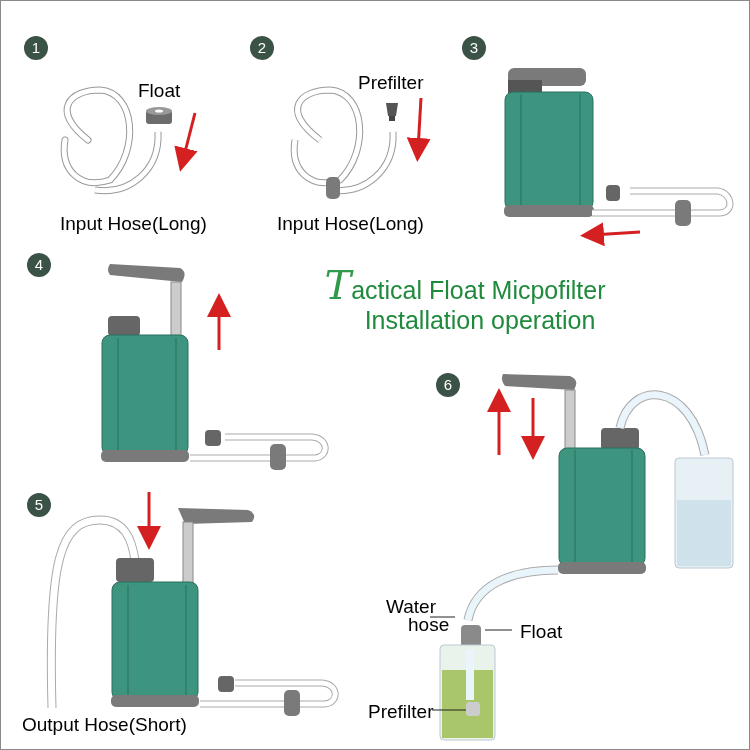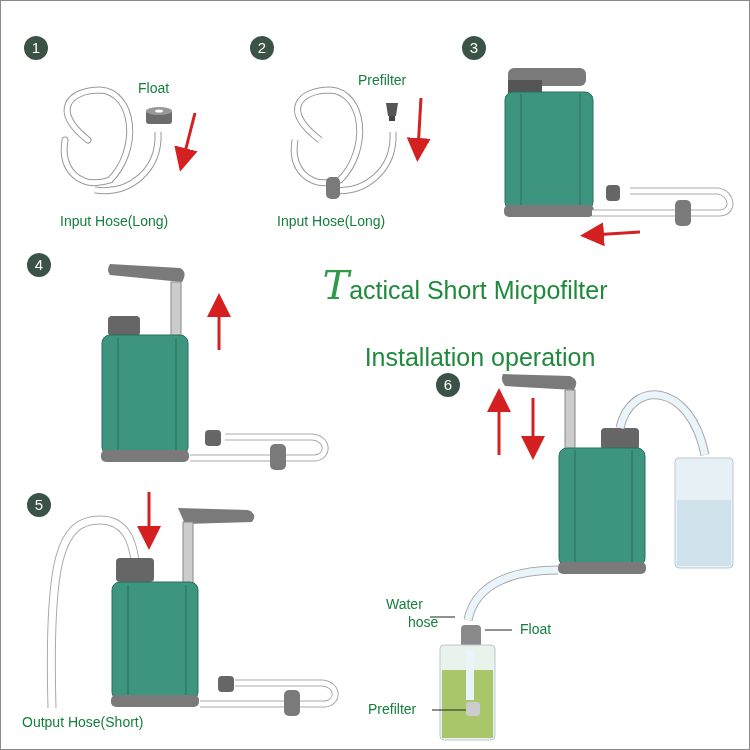--- a/index.html
+++ b/index.html
@@ -1,19 +1,19 @@
 <!DOCTYPE html>
 <html><head>
 <meta charset="utf-8">
 <style>
   html,body{margin:0;padding:0;background:#fff;}
   body{width:750px;height:750px;position:relative;overflow:hidden;font-family:"Liberation Sans",sans-serif;}
   .frame{position:absolute;left:0;top:0;width:748px;height:748px;border:1px solid #8a8a8a;}
   .badge{position:absolute;width:24px;height:24px;border-radius:50%;background:#3b5247;color:#fff;font-size:15px;line-height:24px;text-align:center;}
-  .label{position:absolute;color:#15803d;font-size:14px;white-space:nowrap;}
+  .label{position:absolute;color:#000000;font-size:19px;white-space:nowrap;}
   .title{position:absolute;color:#1f8a3c;font-size:25px;line-height:30px;text-align:center;}
   .title .cap{font-family:"DejaVu Serif",serif;font-style:italic;font-size:40px;color:#2f9a4a;}
   svg{position:absolute;left:0;top:0;}
 </style>
 </head>
 <body>
 
 <div class="frame"></div>
 
 <svg width="750" height="750">
@@ -129,15 +129,15 @@
 <div class="label" style="left:60px;top:213px;">Input Hose(Long)</div>
 <div class="label" style="left:358px;top:72px;">Prefilter</div>
 <div class="label" style="left:277px;top:213px;">Input Hose(Long)</div>
 <div class="label" style="left:22px;top:714px;">Output Hose(Short)</div>
 <div class="label" style="left:386px;top:596px;">Water</div>
 <div class="label" style="left:408px;top:614px;">hose</div>
 <div class="label" style="left:520px;top:621px;">Float</div>
 <div class="label" style="left:368px;top:701px;">Prefilter</div>
 
 <div class="title" style="left:285px;top:270px;width:360px;">
-  <div><span class="cap">T</span><span>actical Short Micpofilter</span></div>
-  <div style="padding-left:30px;margin-top:37px;">Installation operation</div>
+  <div><span class="cap">T</span><span>actical Float Micpofilter</span></div>
+  <div style="padding-left:30px;">Installation operation</div>
 </div>
 
 </body></html>

